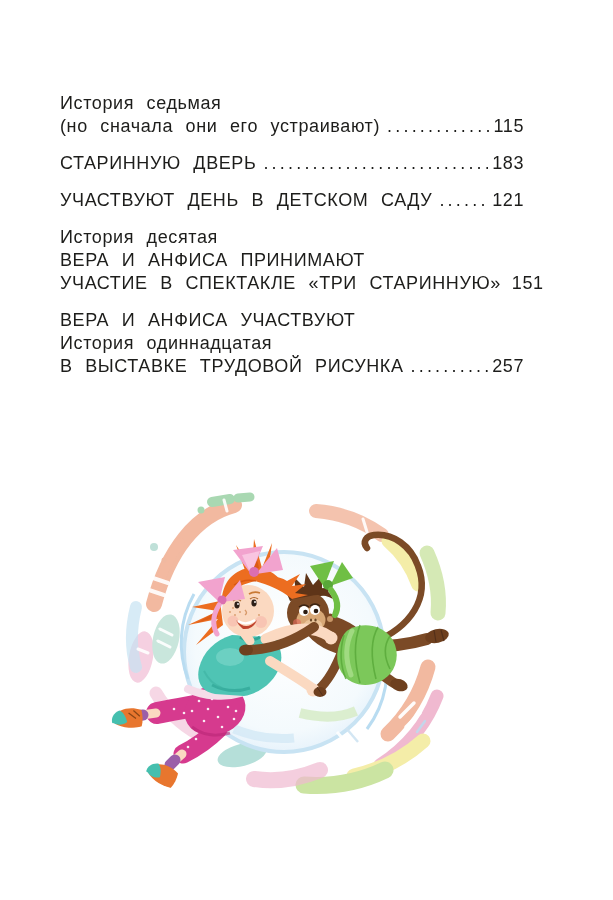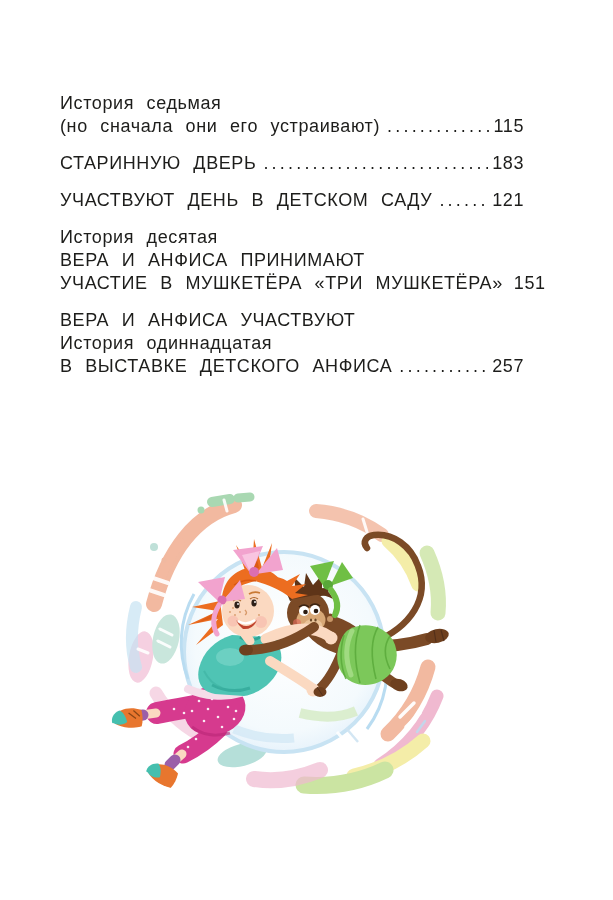--- a/index.html
+++ b/index.html
@@ -73,31 +73,31 @@
       <span class="ltxt">УЧАСТВУЮТ ДЕНЬ В ДЕТСКОМ САДУ</span>
       <span class="dots">................................................................................</span>
       <span class="pnum">121</span>
     </div>
   </div>
 
   <div class="entry">
     <div class="line">История десятая</div>
     <div class="line">ВЕРА И АНФИСА ПРИНИМАЮТ</div>
     <div class="line leader">
-      <span class="ltxt">УЧАСТИЕ В МУШКЕТЁРА «ТРИ МУШКЕТЁРА»</span>
+      <span class="ltxt">УЧАСТИЕ В СПЕКТАКЛЕ «ТРИ СТАРИННУЮ»</span>
       <span class="dots">................................................................................</span>
       <span class="pnum">151</span>
     </div>
   </div>
 
   <div class="entry">
     <div class="line">ВЕРА И АНФИСА УЧАСТВУЮТ</div>
     <div class="line">История одиннадцатая</div>
     <div class="line leader">
-      <span class="ltxt">В ВЫСТАВКЕ ДЕТСКОГО АНФИСА</span>
+      <span class="ltxt">В ВЫСТАВКЕ ТРУДОВОЙ РИСУНКА</span>
       <span class="dots">................................................................................</span>
       <span class="pnum">257</span>
     </div>
   </div>
 
 </div>
 
 <div class="illus">
 <svg viewBox="0 0 440 350" width="440" height="356" xmlns="http://www.w3.org/2000/svg">
   <defs>

